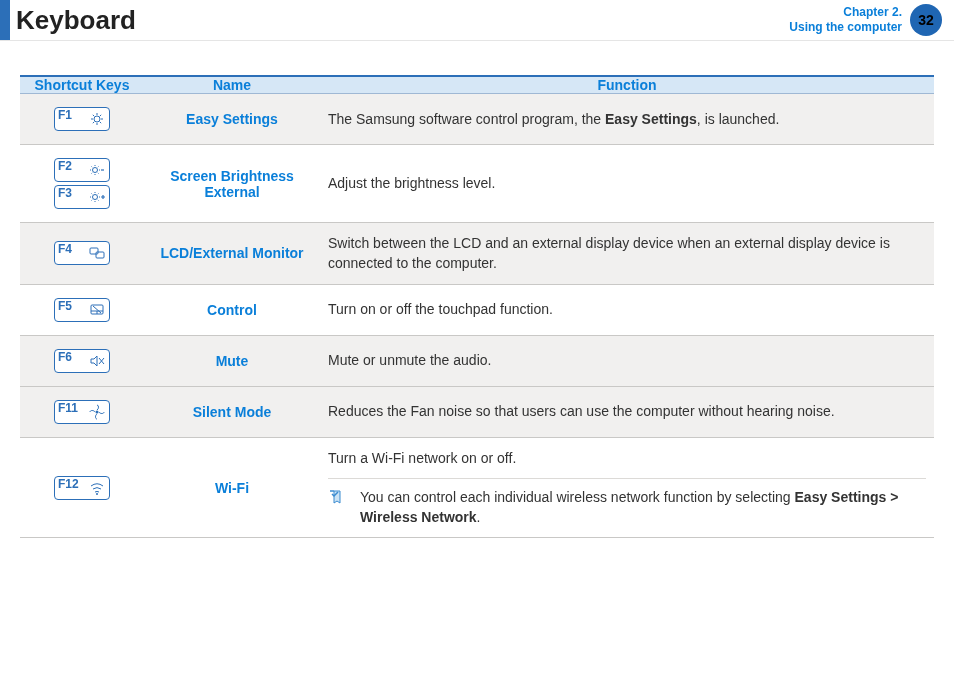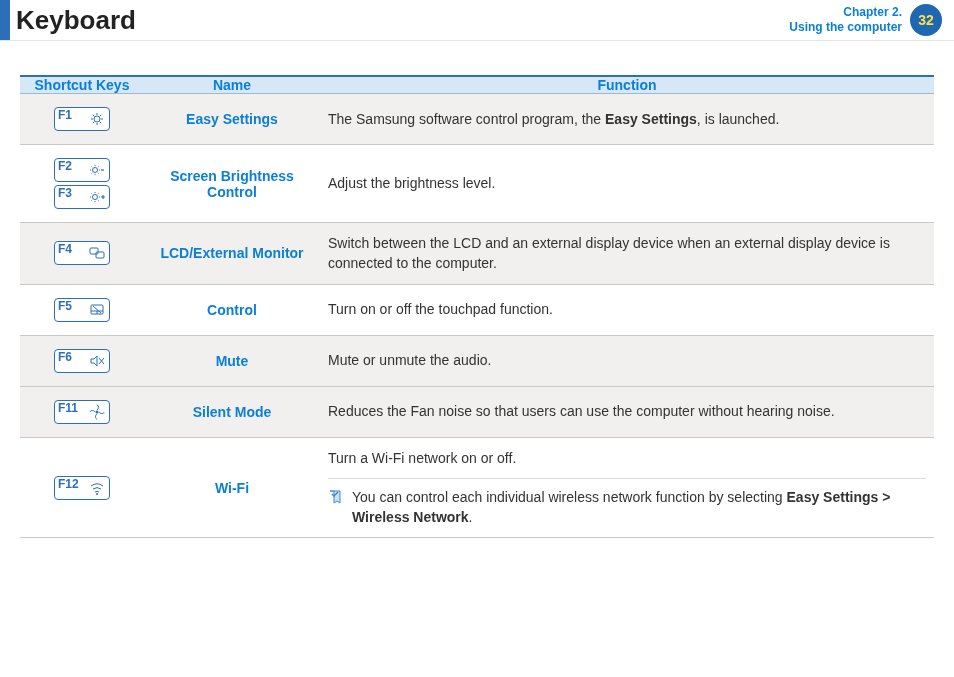--- a/index.html
+++ b/index.html
@@ -49,21 +49,21 @@
     font-weight: 700;
     color: var(--blue-bright);
     line-height: 1.25;
     margin-right: 8px;
   }
   .topbar .pagenum {
     width: 32px;
     height: 32px;
     border-radius: 50%;
     background: var(--page-num-bg);
-    color: #fde047;
+    color: #000000;
     font-weight: 700;
     font-size: 14px;
     display: flex;
     align-items: center;
     justify-content: center;
     margin-right: 12px;
   }
   
   .table-wrap {
     padding: 34px 20px 0 20px;
@@ -99,21 +99,21 @@
     font-weight: 700;
   }
   td.col-func {
     line-height: 1.45;
   }
   td.col-func .sub {
     margin-top: 10px;
     padding-top: 8px;
     border-top: 1px solid #dcdad7;
     display: flex;
-    gap: 8px;
+    gap: 16px;
     align-items: flex-start;
   }
   td.col-func .sub .note-icon {
     flex-shrink: 0;
     margin-top: 2px;
   }
   .strong { font-weight: 700; }
   
   .keycap {
     display: flex;
@@ -200,21 +200,21 @@
   </div>
             <div class="keycap">
     <span class="fn">F3</span>
     <span class="glyph">
       <svg width="16" height="16" viewBox="0 0 16 16">
                   <use href="#ic-bright-plus"></use>
                 </svg>
     </span>
   </div>
           </td>
-          <td class="col-name">Screen Brightness Control</td>
+          <td class="col-name">Screen Brightness External</td>
           <td class="col-func">Adjust the brightness level.</td>
         </tr>
         <tr class="alt">
           <td class="col-keys">
             <div class="keycap">
     <span class="fn">F4</span>
     <span class="glyph">
       <svg width="16" height="16" viewBox="0 0 16 16">
                   <use href="#ic-monitor-swap"></use>
                 </svg>

